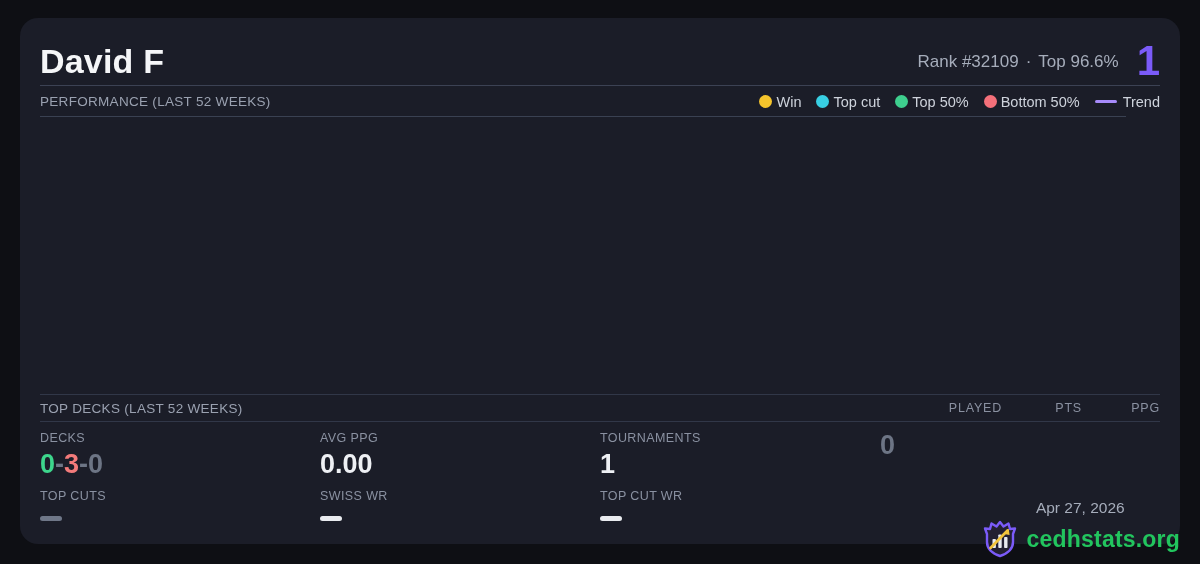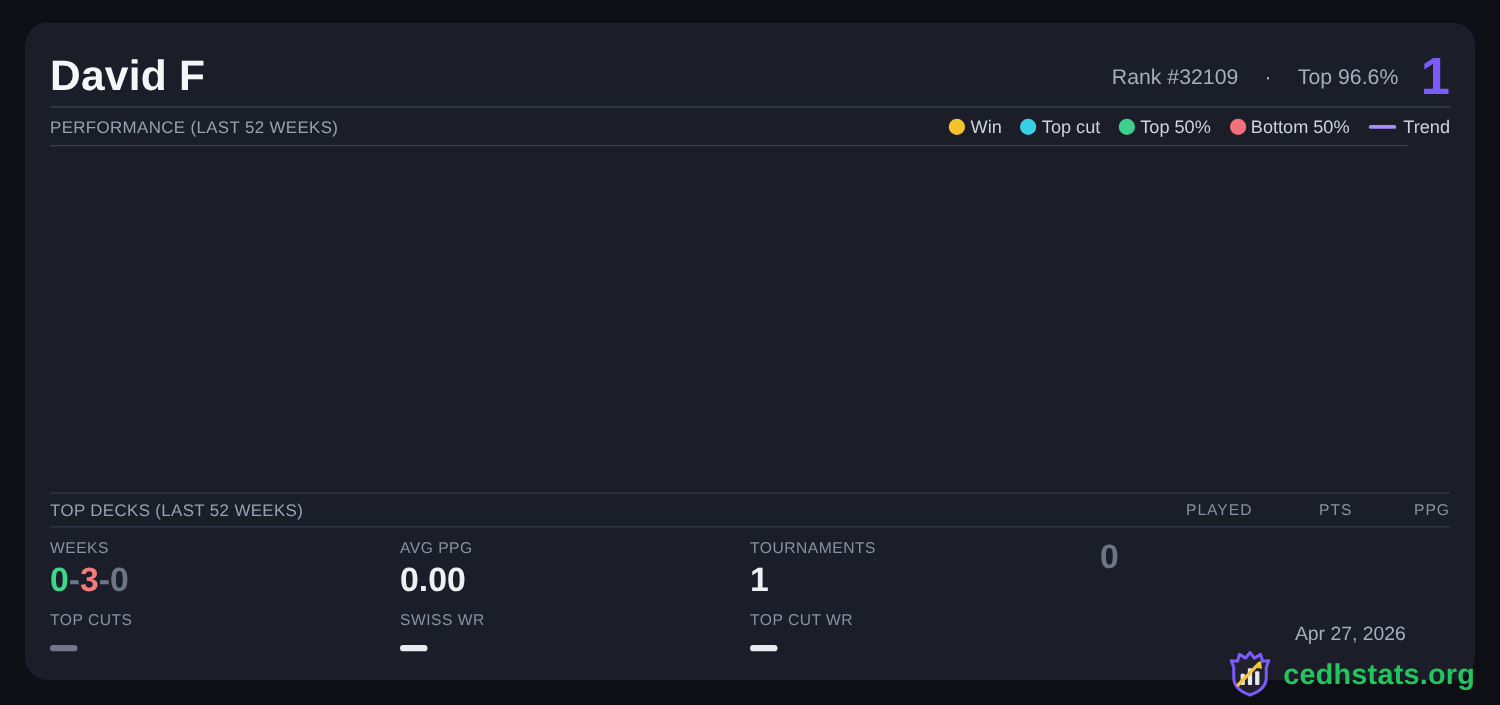--- a/index.html
+++ b/index.html
@@ -21,21 +21,21 @@
   .header {
     height: 68px;
     display: flex; align-items: center;
     border-bottom: 1px solid #3c4254;
     padding-top: 20px;
   }
   .player-name {
     font-size: 34px; font-weight: 700; color: #f5f6f8; letter-spacing: 0.2px;
   }
   .header-right { margin-left: auto; display: flex; align-items: center; gap: 18px; }
-  .rank-line { font-size: 17px; color: #a6adbb; display: flex; align-items: center; gap: 21px; }
+  .rank-line { font-size: 17px; color: #a6adbb; display: flex; align-items: center; gap: 7px; }
   .events-count { font-size: 42px; font-weight: 700; color: #7b5bf9; line-height: 1; padding-bottom: 2px; }
   
   .perf-header {
     height: 31px; display: flex; align-items: center; position: relative;
   }
   .perf-header::after {
     content: ""; position: absolute; left: 0; bottom: 0; height: 1px;
     width: calc(100% - 34px); background: #3a4152;
   }
   .section-title { font-size: 13.5px; color: #9aa1b0; letter-spacing: 0.3px; }
@@ -132,21 +132,21 @@
     <div class="deck-cols">
       <span class="deck-col played">PLAYED</span>
       <span class="deck-col pts">PTS</span>
       <span class="deck-col ppg">PPG</span>
     </div>
   </div>
 
   <div class="stats">
 
     <div class="stat-cell">
-      <div class="stat-label">WEEKS</div>
+      <div class="stat-label">DECKS</div>
       <div class="stat-value"><span class="pos">0</span><span class="neutral">-</span><span class="neg">3</span><span class="neutral">-</span><span class="neutral">0</span></div>
       <div class="stat-label stat-sub-label">TOP CUTS</div>
       <span class="dash-bar gray" title="—"></span>
     </div>
 
     <div class="stat-cell">
       <div class="stat-label">AVG PPG</div>
       <div class="stat-value">0.00</div>
       <div class="stat-label stat-sub-label">SWISS WR</div>
       <span class="dash-bar white" title="—"></span>

